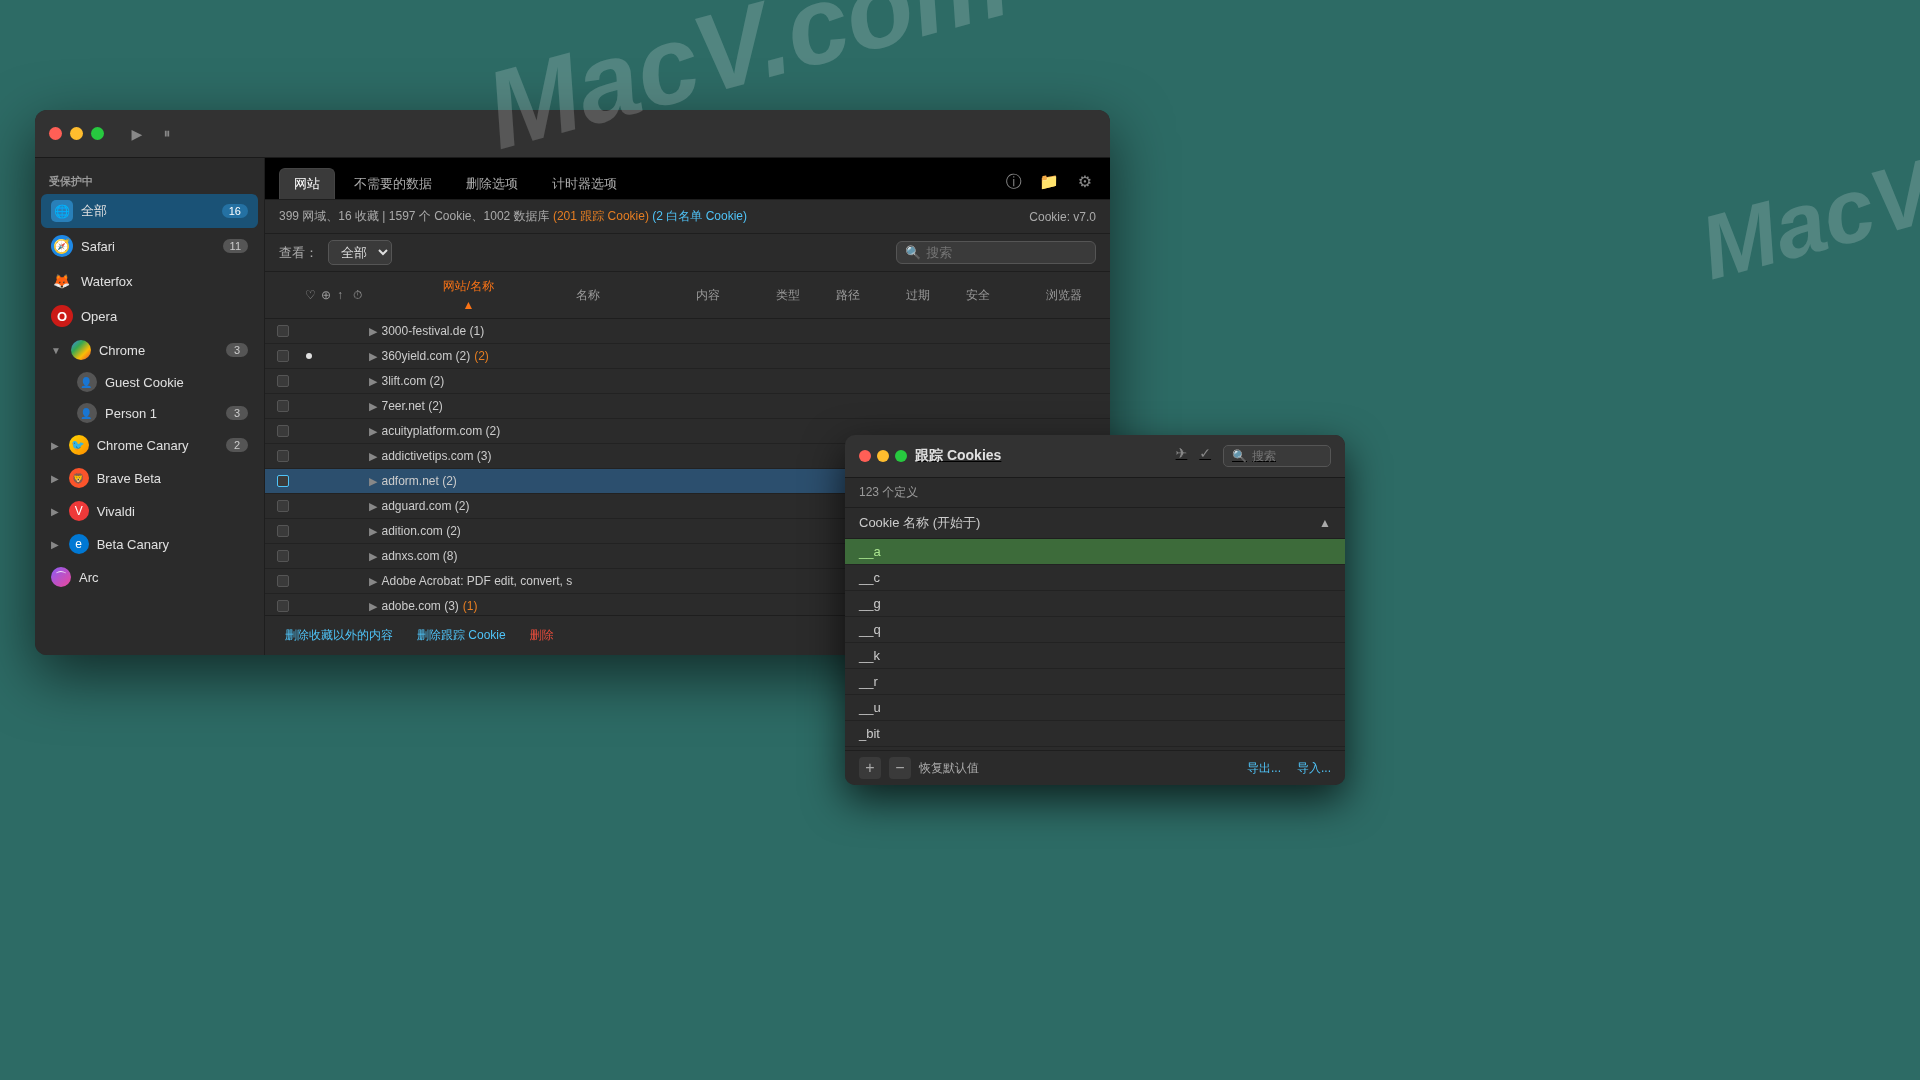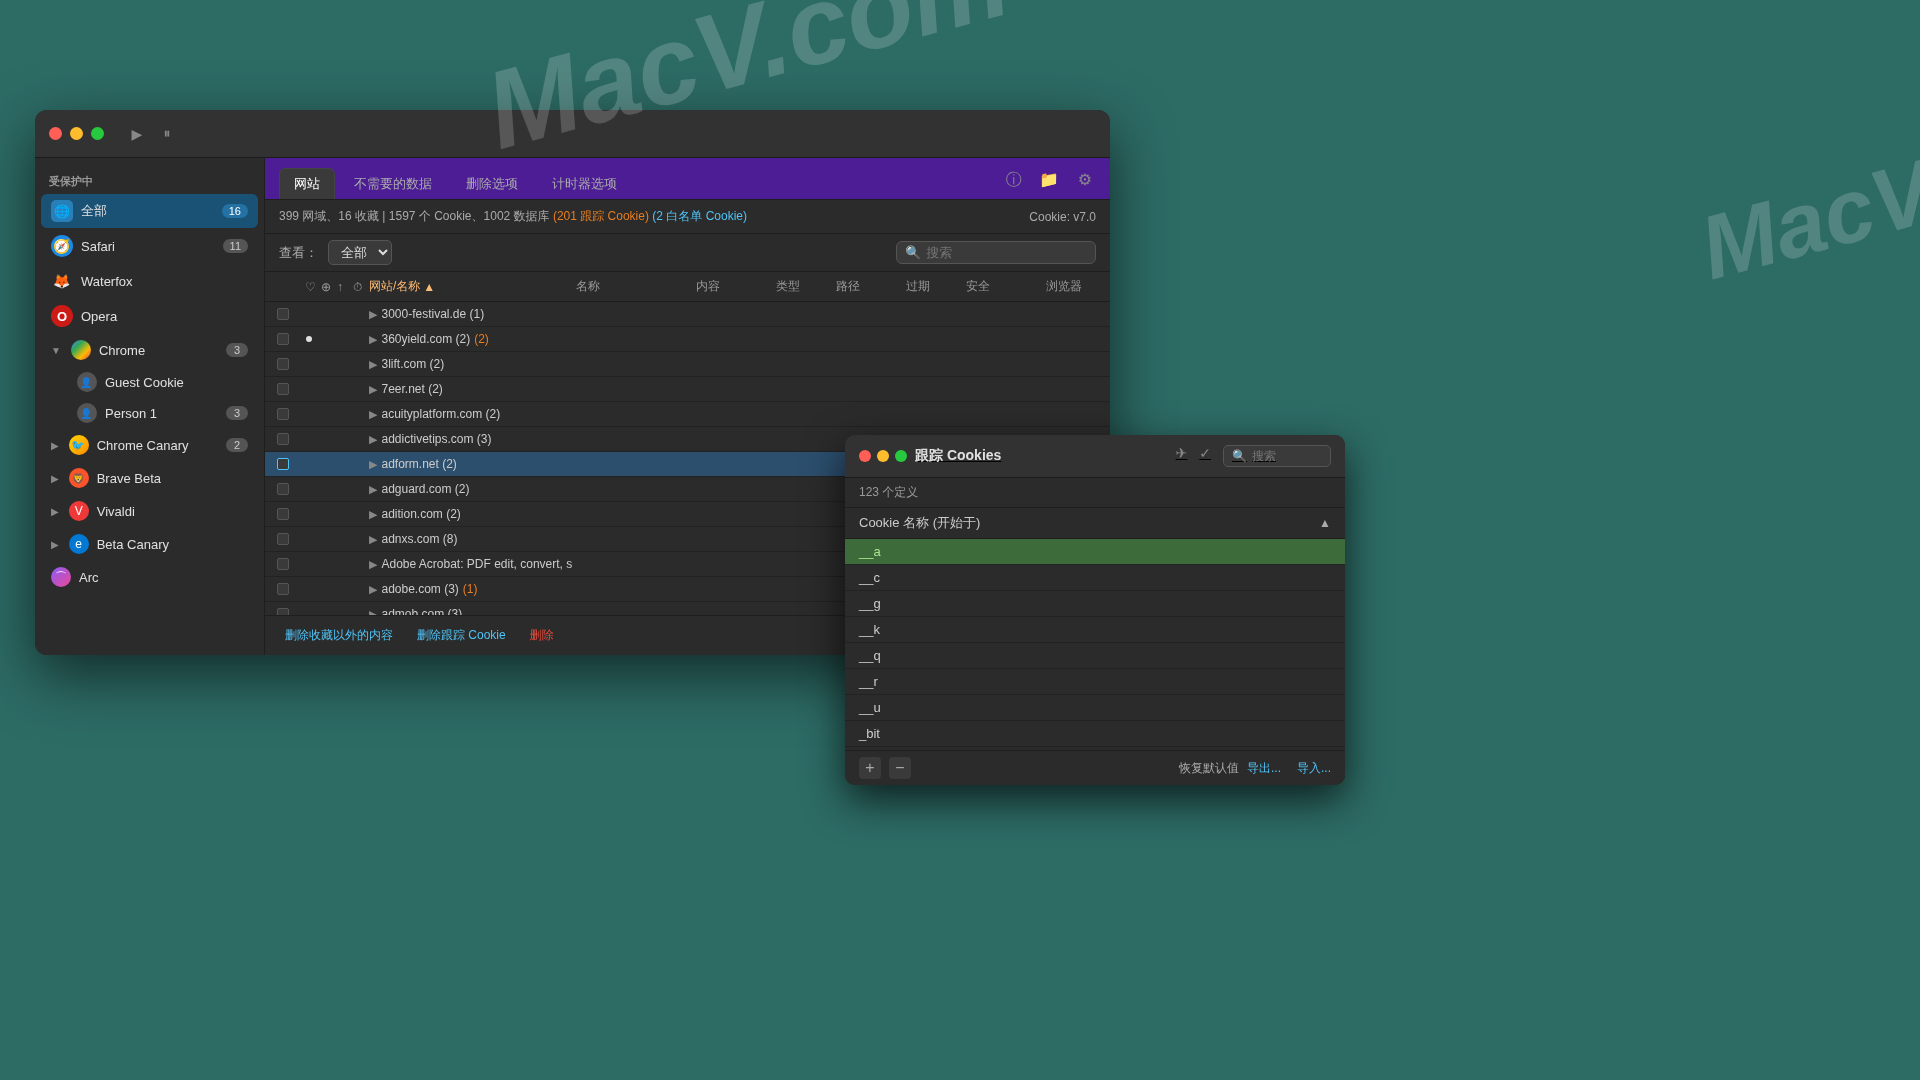--- a/index.html
+++ b/index.html
@@ -155,24 +155,24 @@
       flex: 1;
       display: flex;
       flex-direction: column;
       background: #2b2b2b;
       overflow: hidden;
     }
 
     
     .tabs-bar {
       display: flex;
-      align-items: flex-start;
+      align-items: flex-end;
       padding: 10px 14px 0;
       gap: 4px;
-      background: #4c1d95;
+      background: #000000;
       border-bottom: 1px solid #1e1e1e;
     }
     .tab {
       padding: 6px 14px;
       font-size: 13px;
       color: #aaa;
       cursor: pointer;
       border-radius: 6px 6px 0 0;
       border: 1px solid transparent;
       border-bottom: none;
@@ -412,21 +412,21 @@
       color: #aaa;
       font-size: 16px;
       cursor: pointer;
       width: 22px; height: 22px;
       display: flex; align-items: center; justify-content: center;
       background: #3a3a3a;
       border-radius: 4px;
     }
     .tracking-bottom-text {
       flex: 1;
-      text-align: right;
+      text-align: left;
       color: #aaa;
       font-size: 12px;
       cursor: pointer;
     }
     .tracking-bottom-right {
       display: flex;
       gap: 16px;
     }
     .tracking-export-btn {
       color: #4fc3f7;
@@ -578,21 +578,21 @@
           <input class="search-input" type="text" placeholder="搜索" style="">
         </div>
       </div>
 
       <div class="table-header">
         <div class="th"></div>
         <div class="th">♡</div>
         <div class="th">⊕</div>
         <div class="th">↑</div>
         <div class="th">⏱</div>
-        <div class="th sorted" style="font-size:12px;color:#fdba74;">
+        <div class="th sorted" style="font-size:12px;color:#f97316;flex-direction:column;">
           <span>网站/名称</span>
           <span>▲</span>
         </div>
         <div class="th">名称</div>
         <div class="th">内容</div>
         <div class="th">类型</div>
         <div class="th">路径</div>
         <div class="th">过期</div>
         <div class="th">安全</div>
         <div class="th">浏览器</div>
@@ -910,22 +910,22 @@
 
   <div class="tracking-col-header">
     <span class="tracking-col-label">Cookie 名称 (开始于)</span>
     <span style="color:#aaa;font-size:12px;">▲</span>
   </div>
 
   <div class="tracking-list">
     <div class="tracking-list-item selected">__a</div>
     <div class="tracking-list-item">__c</div>
     <div class="tracking-list-item">__g</div>
+    <div class="tracking-list-item">__q</div>
     <div class="tracking-list-item">__k</div>
-    <div class="tracking-list-item">__q</div>
     <div class="tracking-list-item">__r</div>
     <div class="tracking-list-item">__u</div>
     <div class="tracking-list-item">_bit</div>
     <div class="tracking-list-item">_c</div>
 
   </div>
 
   <div class="tracking-bottom-bar">
     <div class="tracking-bottom-btn">+</div>
     <div class="tracking-bottom-btn">−</div>

